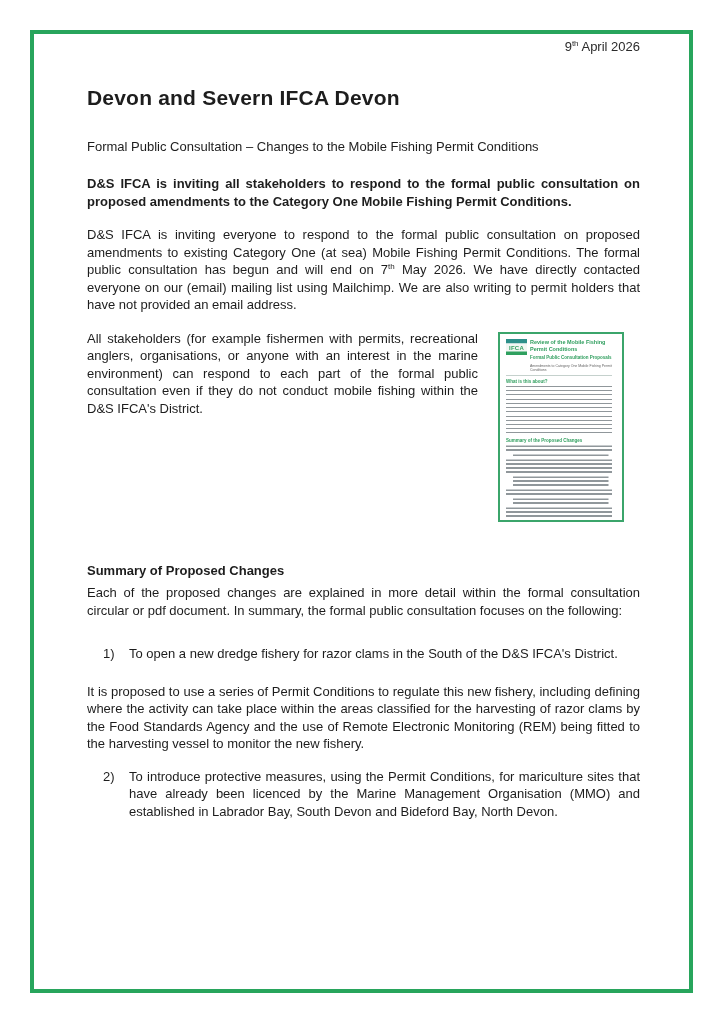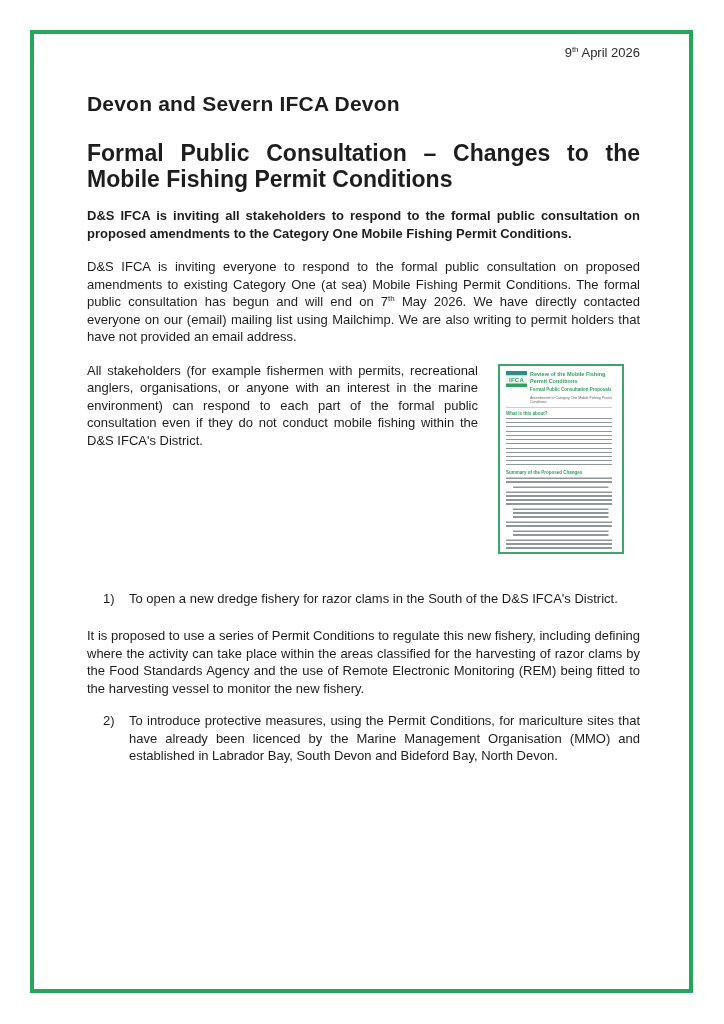--- a/index.html
+++ b/index.html
@@ -12,32 +12,32 @@
   html,body{margin:0;padding:0;}
   body{
     width:724px;height:1024px;background:#ffffff;
     font-family:"Liberation Sans","DejaVu Sans",sans-serif;
     color:var(--ink);
   }
   .page{position:relative;width:724px;height:1024px;background:#fff;overflow:hidden;}
   .frame{
     position:absolute;left:30px;top:30px;width:663px;height:963px;
     border:4px solid var(--green);
-    padding:6px 49px 0 53px;
+    padding:0 49px 0 53px;
     background:#fff;
   }
   .date-line{
     text-align:right;font-size:13px;color:#2b2b2b;margin-top:2px;line-height:16px;
   }
   .date-line sup{font-size:8px;}
   h1{
     font-size:21px;font-weight:bold;margin:30px 0 0 0;line-height:25px;letter-spacing:.2px;
   }
   h2{
-    font-size:23px;font-weight:bold;margin:24px 0 0 0;line-height:26px;
+    font-size:13px;font-weight:normal;margin:24px 0 0 0;line-height:26px;
     text-align:justify;
   }
   p{
     font-size:13px;line-height:17.5px;text-align:justify;margin:16px 0 0 0;
   }
   p sup{font-size:8px;line-height:0;}
   .bold-intro{font-weight:bold;margin-top:15px;}
   a.link{color:var(--link);text-decoration:underline;}
   .float-wrap{margin-top:16px;}
   .float-wrap p{margin-top:0;}
@@ -134,21 +134,23 @@
           <div class="sk sk-indent" style="height:14px"></div>
           <div class="sk" style="height:22px"></div>
 
         </div>
       </div>
 
       <p class="first">All stakeholders (for example fishermen with permits, recreational anglers, organisations, or anyone with an interest in the marine environment) can respond to each part of the formal public consultation even if they do not conduct mobile fishing within the D&amp;S IFCA's District.</p>
       <div class="clear"></div>
     </div>
 
+    <h3>Summary of Proposed Changes</h3>
 
+    <p class="tight">Each of the proposed changes are explained in more detail within the formal consultation circular or pdf document.  In summary, the formal public consultation focuses on the following:</p>
 
     <div class="list-item">
       <span class="marker">1)</span>
       <span class="item-text">To open a new dredge fishery for razor clams in the South of the D&amp;S IFCA's District.</span>
     </div>
 
     <p>It is proposed to use a series of Permit Conditions to regulate this new fishery, including defining where the activity can take place within the areas classified for the harvesting of razor clams by the Food Standards Agency and the use of Remote Electronic Monitoring (REM) being fitted to the harvesting vessel to monitor the new fishery.</p>
 
     <div class="list-item second">
       <span class="marker">2)</span>

